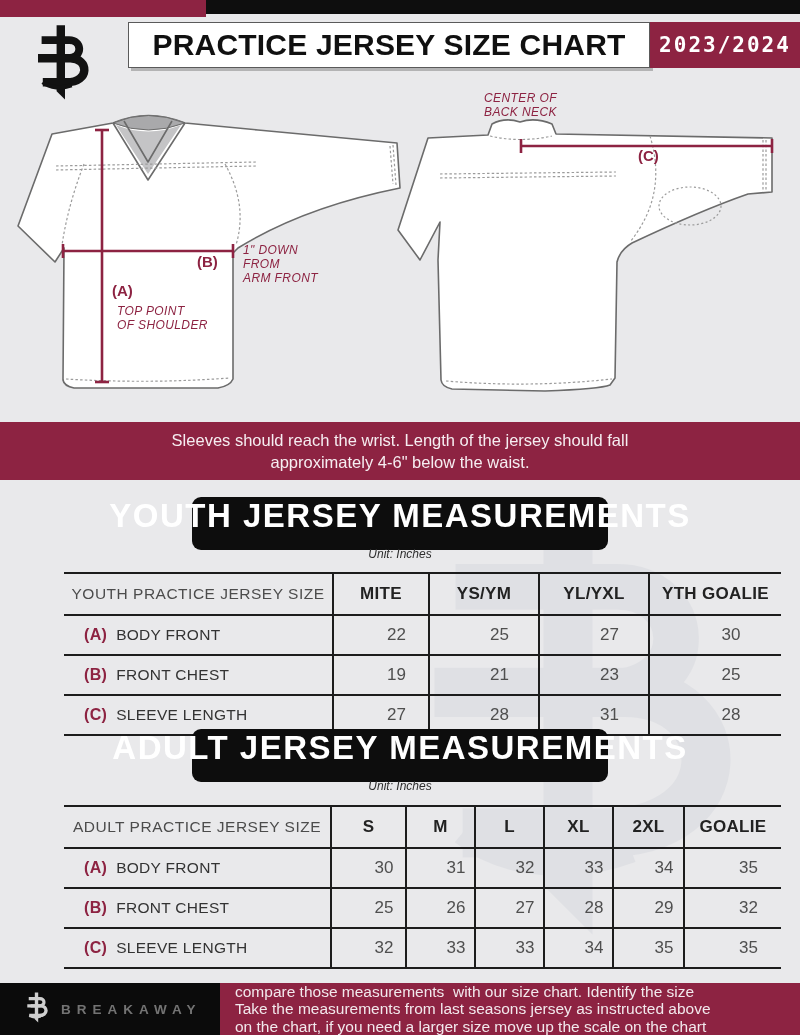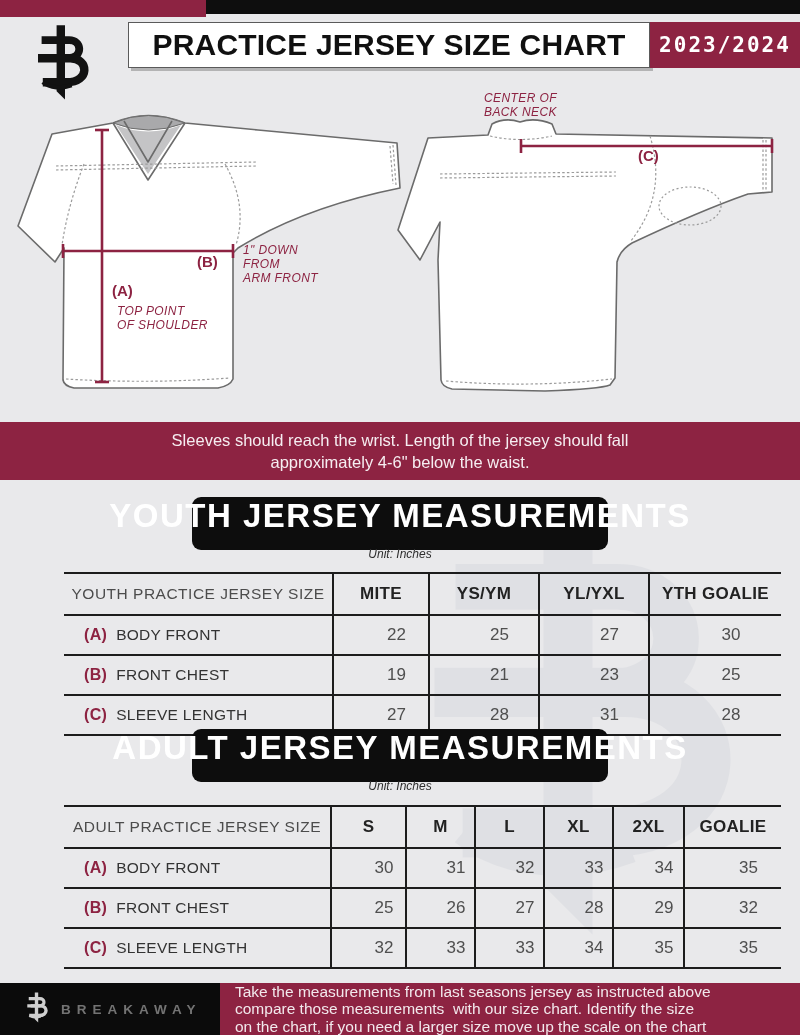--- a/index.html
+++ b/index.html
@@ -282,18 +282,18 @@
     </tbody>
   </table>
 
   <div class="abs footer-black">
     <svg class="logo-footer" viewBox="0 0 100 140">
       <use href="#blogo"></use>
     </svg>
     <span class="brand-text">BREAKAWAY</span>
   </div>
   <div class="abs footer-maroon">
+    <div>compare those measurements  with our size chart. Identify the size</div>
     <div>Take the measurements from last seasons jersey as instructed above</div>
-    <div>compare those measurements  with our size chart. Identify the size</div>
     <div>on the chart, if you need a larger size move up the scale on the chart</div>
   </div>
 
 </div>
 
 </body></html>

